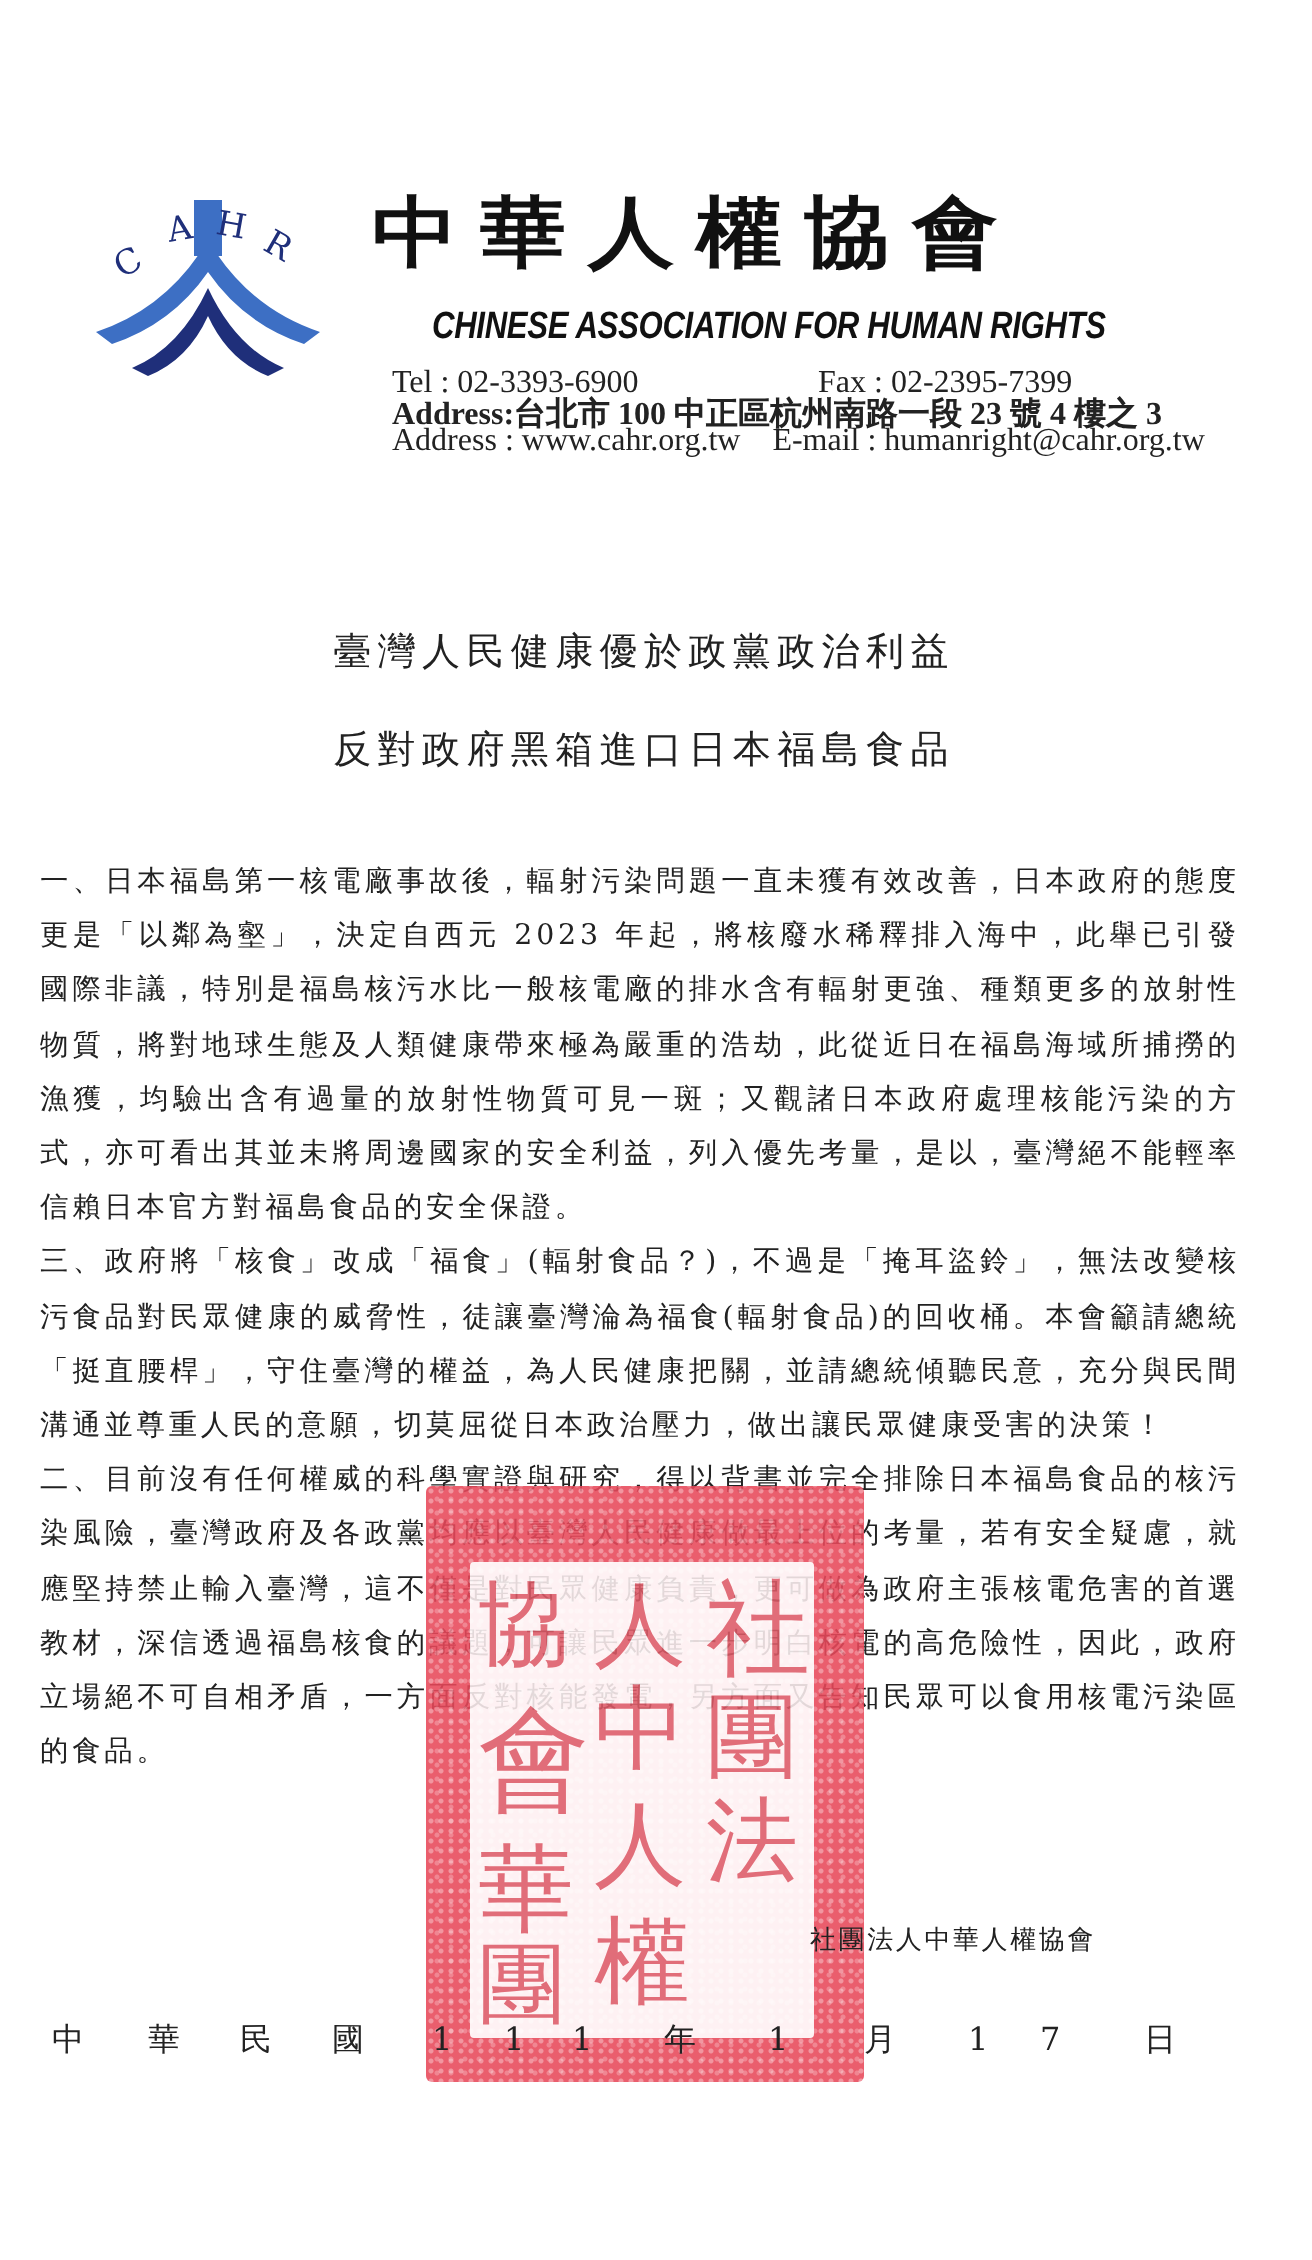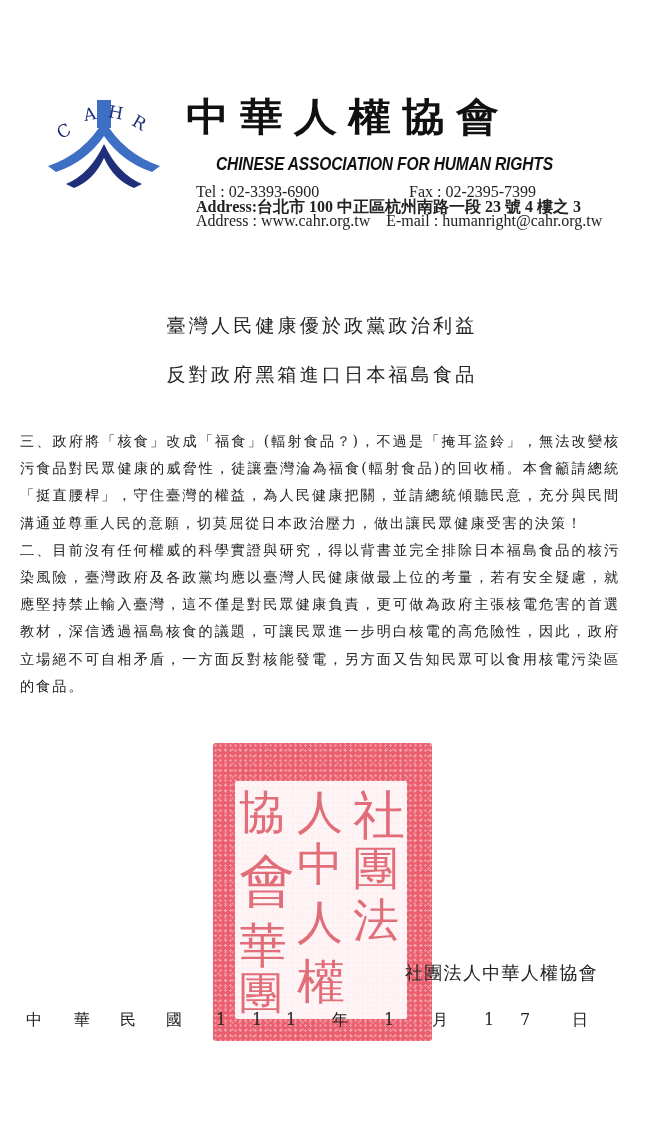--- a/index.html
+++ b/index.html
@@ -22,21 +22,21 @@
 
     .body { position: absolute; left: 20px; top: 428px; width: 600px; font-family: "DejaVu Serif", serif; font-size: 14.2px; line-height: 27.2px; color: #222; letter-spacing: 1.9px; }
     .body p { text-align: justify; text-align-last: left; }
 
     .seal { position: absolute; left: 213px; top: 743px; width: 219px; height: 298px; background: #e8485a; border-radius: 3px; opacity: 0.88;
       background-image: radial-gradient(rgba(255,255,255,0.35) 1px, transparent 1.5px), radial-gradient(rgba(255,255,255,0.25) 1px, transparent 1.5px);
       background-size: 5px 5px, 7px 7px; background-position: 0 0, 2px 3px; }
     .seal-inner { position: absolute; left: 22px; top: 38px; width: 172px; height: 238px; background: rgba(255,255,255,0.92); border-radius: 2px; }
     .seal-glyph { position: absolute; font-family: "DejaVu Serif", serif; color: #d8404f; font-size: 52px; line-height: 1; font-weight: normal; opacity: 0.85; }
 
-    .signatory { position: absolute; left: 405px; top: 961px; font-family: Liberation Serif, serif; font-size: 18px; letter-spacing: 1.3px; color: #222; }
+    .signatory { position: absolute; left: 405px; top: 961px; font-family: Liberation Serif, serif; font-size: 13px; letter-spacing: 1.3px; color: #222; }
     .date-line { position: absolute; left: 26px; top: 1010px; width: 600px; height: 24px; font-family: "DejaVu Serif", serif; font-size: 16px; color: #222; }
     .date-line span { position: absolute; top: 0; }
   </style>
 </head>
 <body>
 
 <div class="letterhead">
   <svg class="logo" viewBox="0 0 120 92">
 
     <path d="M4 70 Q40 58 60 24 Q80 58 116 70 L108 76 Q78 66 60 40 Q42 66 12 76 Z" fill="#3d6fc4"></path>
@@ -54,20 +54,21 @@
   <div class="contact tel">Tel : 02-3393-6900</div>
   <div class="contact fax">Fax : 02-2395-7399</div>
   <div class="contact addr">Address:台北市 100 中正區杭州南路一段 23 號 4 樓之 3</div>
   <div class="contact web" style="white-space:pre;">Address : www.cahr.org.tw    E-mail : humanright@cahr.org.tw</div>
 </div>
 
 <div class="title t1">臺灣人民健康優於政黨政治利益</div>
 <div class="title t2">反對政府黑箱進口日本福島食品</div>
 
 <div class="body">
+  <p>一、日本福島第一核電廠事故後，輻射污染問題一直未獲有效改善，日本政府的態度更是「以鄰為壑」，決定自西元 2023 年起，將核廢水稀釋排入海中，此舉已引發國際非議，特別是福島核污水比一般核電廠的排水含有輻射更強、種類更多的放射性物質，將對地球生態及人類健康帶來極為嚴重的浩劫，此從近日在福島海域所捕撈的漁獲，均驗出含有過量的放射性物質可見一斑；又觀諸日本政府處理核能污染的方式，亦可看出其並未將周邊國家的安全利益，列入優先考量，是以，臺灣絕不能輕率信賴日本官方對福島食品的安全保證。</p>
   <p>三、政府將「核食」改成「福食」(輻射食品？)，不過是「掩耳盜鈴」，無法改變核污食品對民眾健康的威脅性，徒讓臺灣淪為福食(輻射食品)的回收桶。本會籲請總統「挺直腰桿」，守住臺灣的權益，為人民健康把關，並請總統傾聽民意，充分與民間溝通並尊重人民的意願，切莫屈從日本政治壓力，做出讓民眾健康受害的決策！</p>
   <p>二、目前沒有任何權威的科學實證與研究，得以背書並完全排除日本福島食品的核污染風險，臺灣政府及各政黨均應以臺灣人民健康做最上位的考量，若有安全疑慮，就應堅持禁止輸入臺灣，這不僅是對民眾健康負責，更可做為政府主張核電危害的首選教材，深信透過福島核食的議題，可讓民眾進一步明白核電的高危險性，因此，政府立場絕不可自相矛盾，一方面反對核能發電，另方面又告知民眾可以食用核電污染區的食品。</p>
 </div>
 
 <div class="seal">
   <div class="seal-inner">
     <span class="seal-glyph" style="left:118px; top:8px;">社</span>
     <span class="seal-glyph" style="left:118px; top:64px; font-size:46px;">團</span>
     <span class="seal-glyph" style="left:118px; top:116px; font-size:46px;">法</span>
     <span class="seal-glyph" style="left:62px; top:8px; font-size:46px;">人</span>

